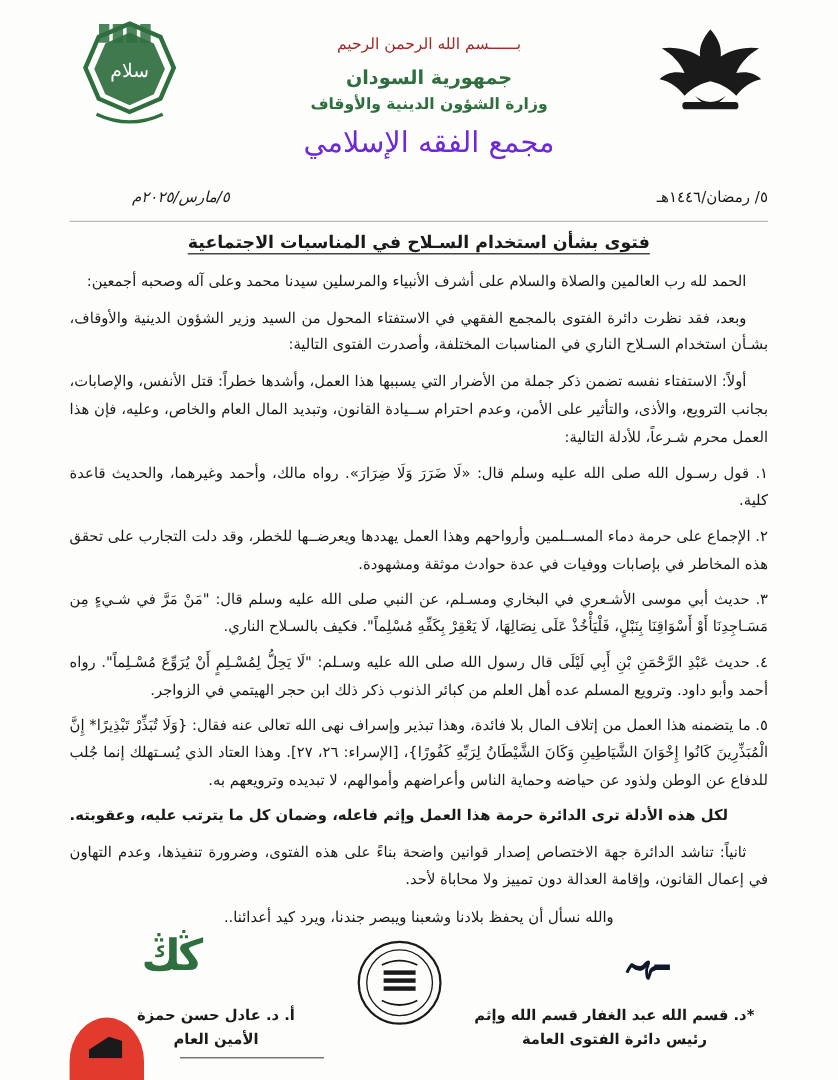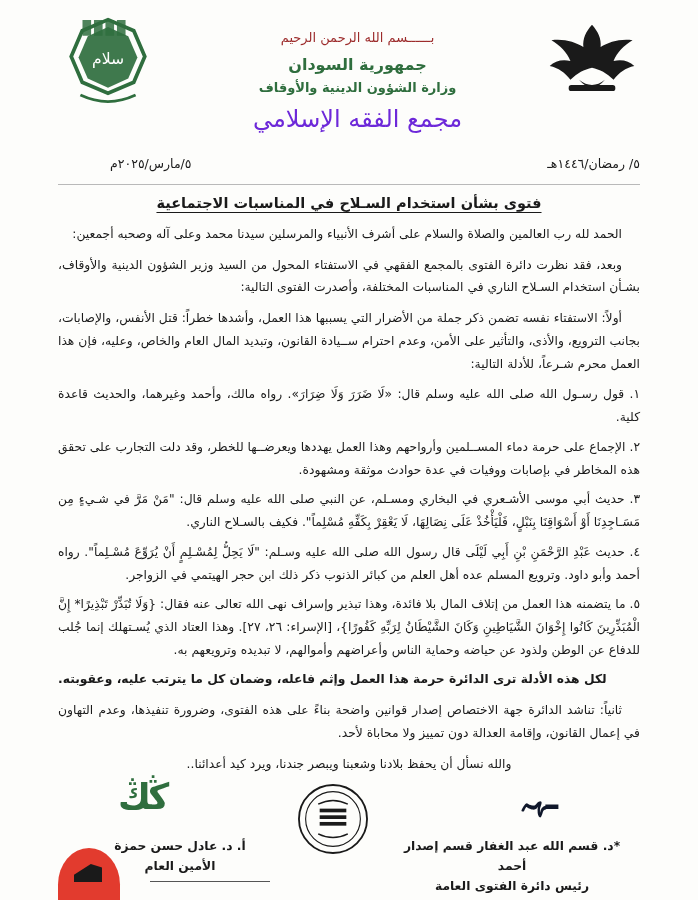--- a/index.html
+++ b/index.html
@@ -86,20 +86,21 @@
   }
   .date-hijri {
     position: absolute;
     right: 58px;
     top: 0;
   }
   .date-greg {
     position: absolute;
     left: 110px;
     top: 0;
+    font-style: italic;
   }
 
   .rule {
     margin: 4px 58px 0 58px;
     border-top: 1px solid #b9b9b9;
   }
 
   
   .doc-title {
     text-align: center;
@@ -266,21 +267,21 @@
 
     <div class="scribble-left">ﯕﯔ</div>
     <div class="scribble-right">ـﮩﮧ</div>
 
     <div class="sign-block sign-left">
       <div class="sign-name">أ. د. عادل حسن حمزة</div>
       <div class="sign-role">الأمين العام</div>
     </div>
 
     <div class="sign-block sign-right">
-      <div class="sign-name">*د. قسم الله عبد الغفار قسم إصدار أحمد</div>
+      <div class="sign-name">*د. قسم الله عبد الغفار قسم الله وإثم</div>
       <div class="sign-role">رئيس دائرة الفتوى العامة</div>
     </div>
   </div>
 
   <svg class="stamp" viewBox="0 0 100 100">
     <circle cx="50" cy="50" r="46" fill="none" stroke="#1a1a1a" stroke-width="2.5"></circle>
     <circle cx="50" cy="50" r="37" fill="none" stroke="#1a1a1a" stroke-width="1.5"></circle>
     <rect x="32" y="36" width="36" height="5" fill="#1a1a1a"></rect>
     <rect x="32" y="45" width="36" height="5" fill="#1a1a1a"></rect>
     <rect x="32" y="54" width="36" height="5" fill="#1a1a1a"></rect>

